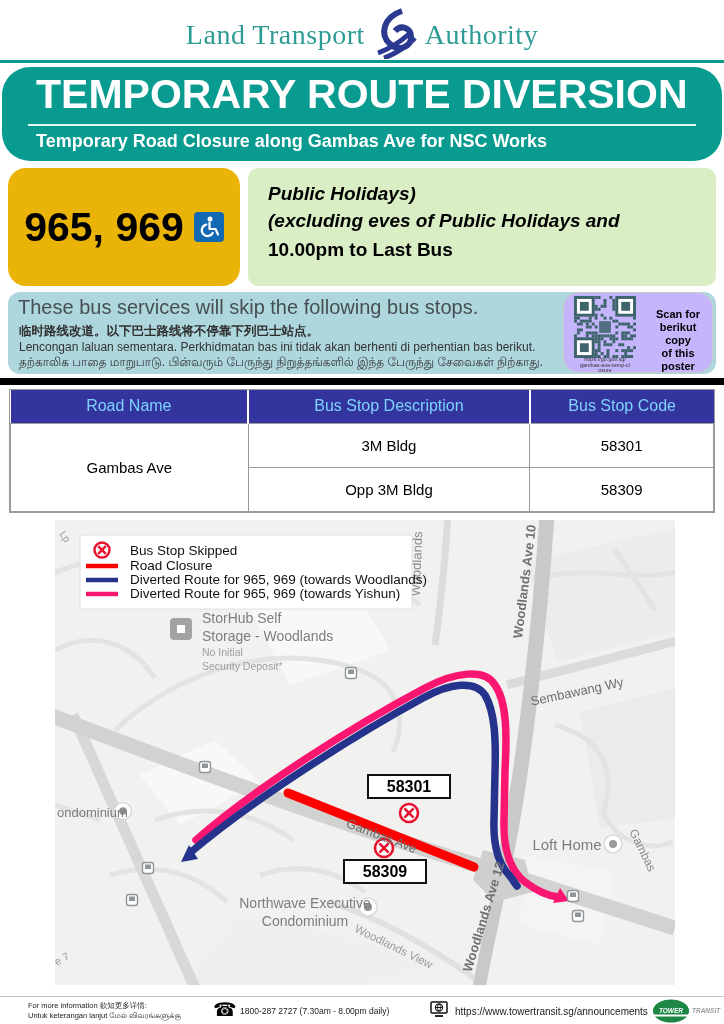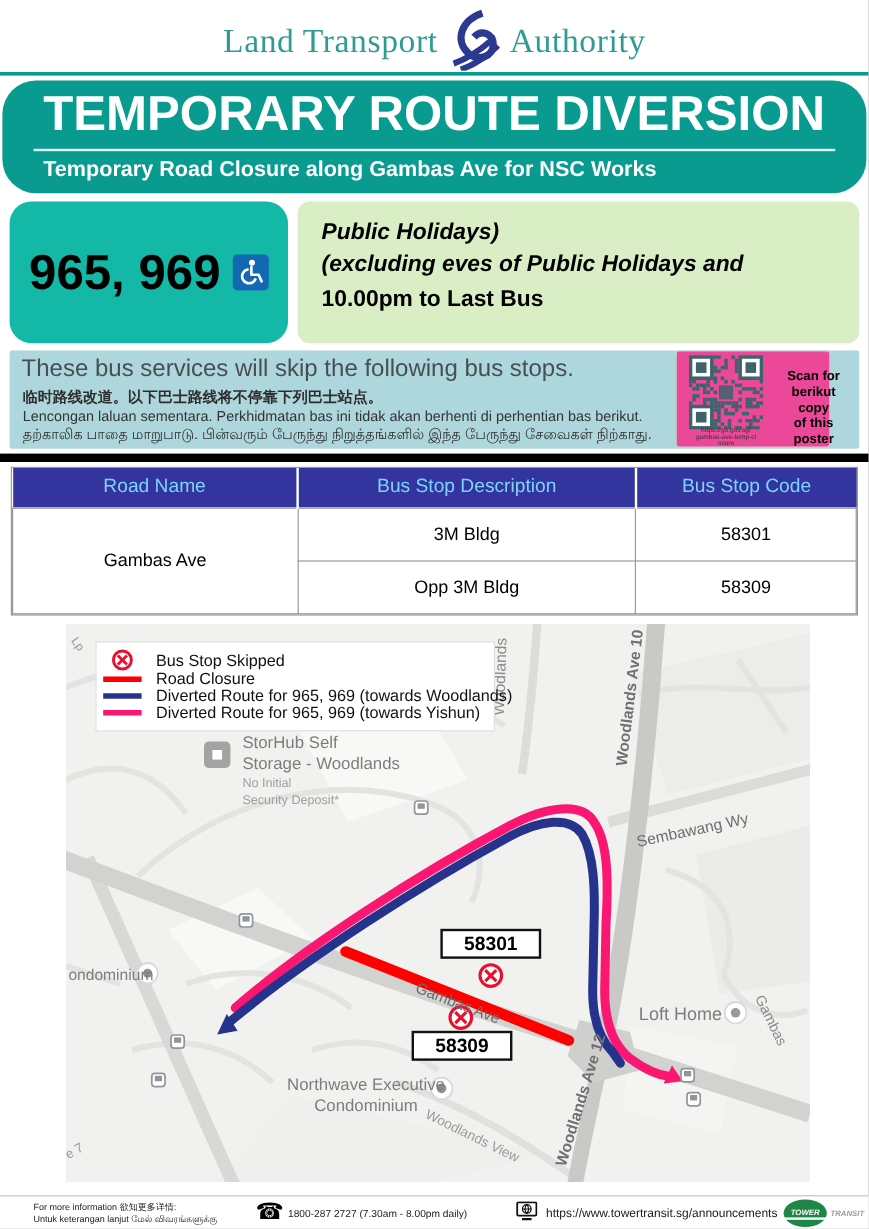--- a/index.html
+++ b/index.html
@@ -12,37 +12,37 @@
   .logo-text { font-family:"Liberation Serif", serif; font-size:28px; color:#2e9c95; letter-spacing:.5px; }
   .teal-rule { top:60px; left:0; width:724px; height:3px; background:#099a90; }
 
   
   .banner { top:67px; left:2px; width:720px; height:94px; background:#099a90;border-radius:28px; }
   .banner-title { position:absolute; left:34px; top:4px; font-size:41px; font-weight:bold; color:#fff; }
   .banner-divider { position:absolute; left:26px; width:668px; top:57px; height:2px; background:rgba(255,255,255,.9); }
   .banner-subtitle { position:absolute; left:34px; top:64px; font-size:18px; font-weight:bold; color:#fff; }
 
   
-  .service-box { top:168px; left:8px; width:232px; height:118px; background:#14b8a6; border-radius:18px;
+  .service-box { top:168px; left:8px; width:232px; height:118px; background:#eab308; border-radius:18px;
                  display:flex; align-items:center; justify-content:center; gap:10px; }
   .service-num { font-size:41px; font-weight:bold; color:#000; }
   .wheel-box { width:30px; height:30px; background:#1268b3; border-radius:4px; display:flex; align-items:center; justify-content:center; }
   .sched-box { top:168px; left:248px; width:468px; height:118px; background:#daeec6; border-radius:10px; padding:12px 10px 0 20px; }
   .sched-dates { font-size:19px; font-weight:bold; color:#000; }
   .sched-excl  { font-size:19px; font-weight:bold; font-style:italic; line-height:27px; color:#000; }
   .sched-time  { font-size:19px; font-weight:bold; margin-top:5px; color:#000; }
 
   
-  .notice-box { top:292px; left:8px; width:708px; height:82px; background:#aed6dd; border-radius:2px; }
+  .notice-box { top:292px; left:8px; width:708px; height:82px; background:#aed6dd; border-radius:12px; }
   .notice-en { position:absolute; left:10px; top:4px;  font-size:20px;   color:#474f52; }
   .notice-zh { position:absolute; left:11px; top:31px; font-size:12.5px; font-weight:bold; color:#2e2e2e; }
   .notice-ms { position:absolute; left:11px; top:48px; font-size:12px;   color:#333; }
   .notice-ta { position:absolute; left:11px; top:63px; font-size:12px;   color:#333; }
 
-  .qr-panel { top:292px; left:563px; width:129px; height:81px; background:#ec4899; border:1px solid #c9c9c9; border-radius:3px; }
+  .qr-panel { top:292px; left:563px; width:150px; height:81px; background:#c4b5fd; border:1px solid #c9c9c9; border-radius:16px; }
   .qr-svg { position:absolute; left:10px; top:3px; }
   .qr-url { position:absolute; left:0; top:64px; width:82px; text-align:center; font-size:5.5px; line-height:5.5px; color:#333; }
   .qr-caption { position:absolute; left:82px; top:15px; width:64px; text-align:center; font-size:11px; font-weight:bold; line-height:13px; color:#000; }
 
   .black-bar { top:378px; left:0; width:724px; height:7px; background:#000; }
 
   
   table.stops { position:absolute; top:390px; left:10px; width:704px; border-collapse:collapse; outline:1px solid #9a9a9a; }
   table.stops th { background:#34349e; color:#7dd3fc; font-weight:normal; font-size:16px; height:33px;
                    border-left:2px solid #fff; border-right:2px solid #fff; }

